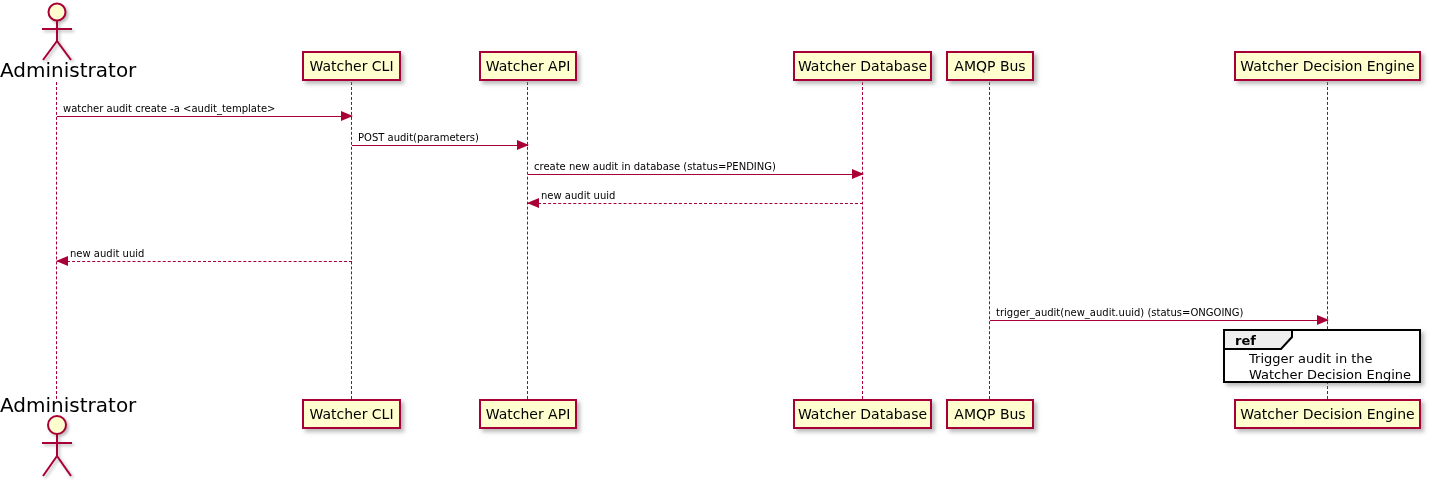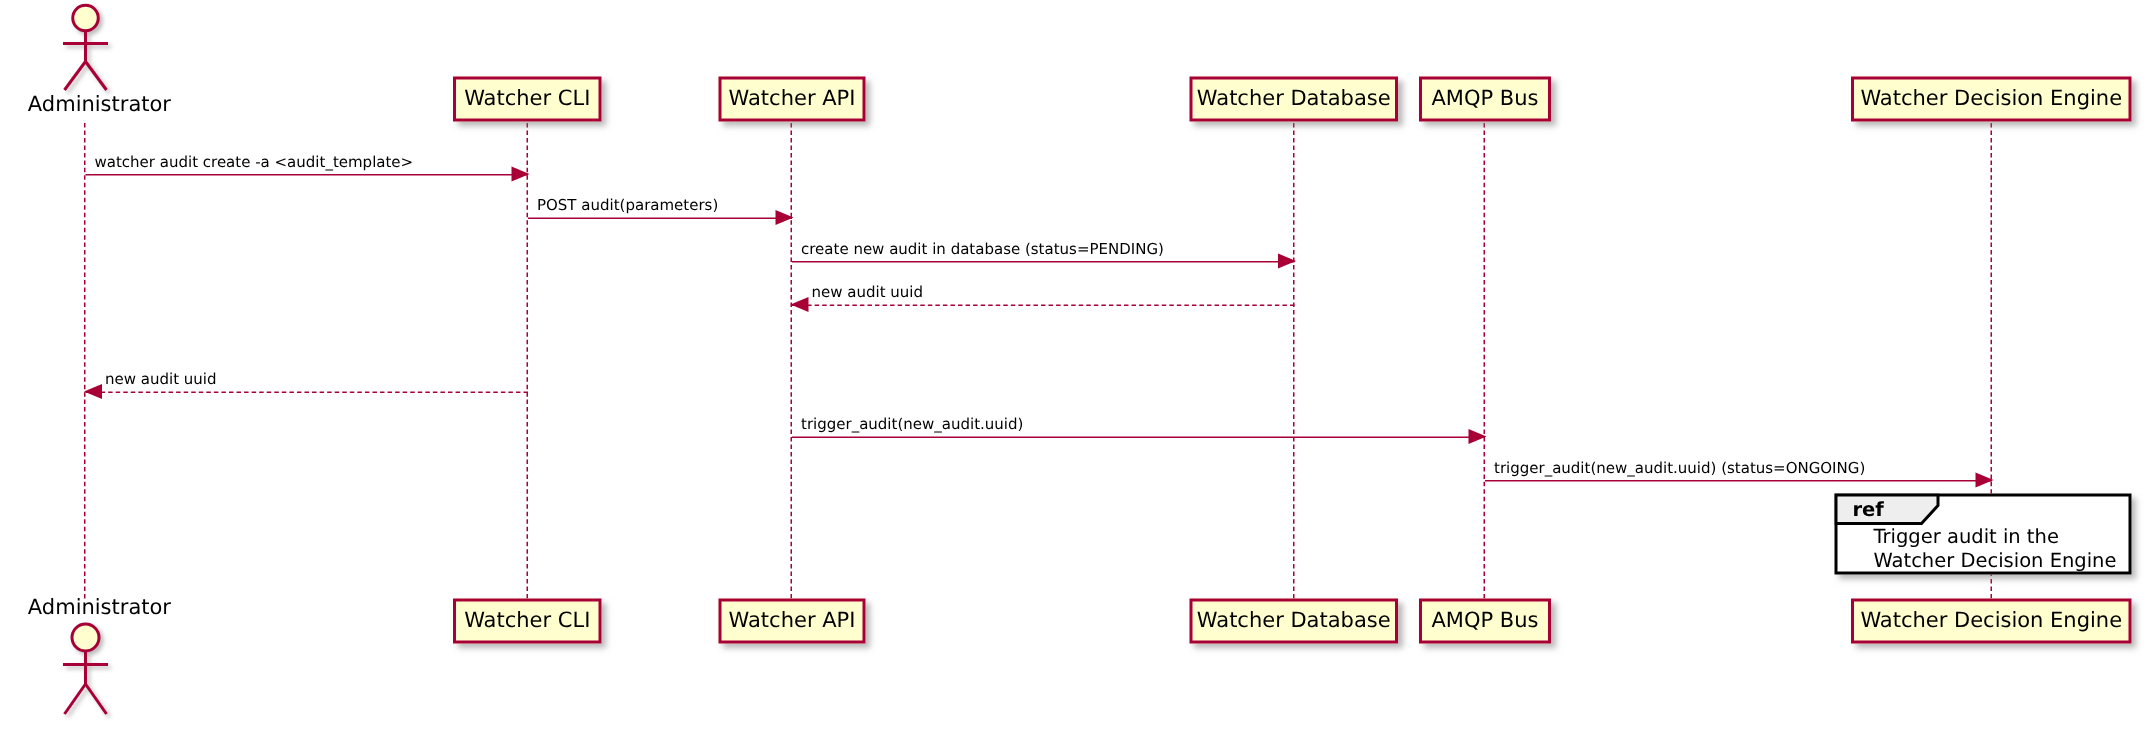--- a/index.html
+++ b/index.html
@@ -34,21 +34,21 @@
     white-space:nowrap;
     box-shadow:3px 3px 4px rgba(130,130,130,.55);
     z-index:3;
   }
   .pbox.top{top:51px;}
   .pbox.bottom{top:399px;}
   
   .actor-figure{position:absolute;z-index:3;filter:drop-shadow(2.5px 2.5px 1.5px rgba(120,120,120,.5));}
   .actor-label{
     position:absolute;left:0;width:114px;text-align:right;
-    font-size:14px;height:16px;line-height:16px;white-space:nowrap;z-index:3;
+    font-size:20px;height:16px;line-height:16px;white-space:nowrap;z-index:3;
   }
   
   .message{position:absolute;z-index:2;}
   .msg-label{
     font-size:10px;height:15px;line-height:15px;
     padding-left:6px;white-space:nowrap;color:var(--ink);
   }
   .message.to-left .msg-label{padding-left:13px;}
   .msg-line{position:relative;height:0;border-top:1px solid var(--crimson);}
   .message.dashed .msg-line{border-top-style:dashed;}
@@ -122,26 +122,20 @@
   </div>
 
 
   <div class="message dashed to-left" style="left:57px;top:246px;width:295px">
     <div class="msg-label">new audit uuid</div>
     <div class="msg-line">
         <span class="arrowhead left"></span>
       </div>
   </div>
 
-  <div class="message solid" style="left:528px;top:276px;width:462px">
-    <div class="msg-label">trigger_audit(new_audit.uuid)</div>
-    <div class="msg-line">
-        <span class="arrowhead right"></span>
-      </div>
-  </div>
 
   <div class="message solid" style="left:990px;top:305px;width:338px">
     <div class="msg-label">trigger_audit(new_audit.uuid) (status=ONGOING)</div>
     <div class="msg-line">
         <span class="arrowhead right"></span>
       </div>
   </div>
 
   <svg class="actor-figure" style="left:35px;top:2px" width="44" height="60" viewBox="0 0 44 60">
     <circle cx="22" cy="10" r="8.5" fill="#FEFECE" stroke="#A80036" stroke-width="2"></circle>

